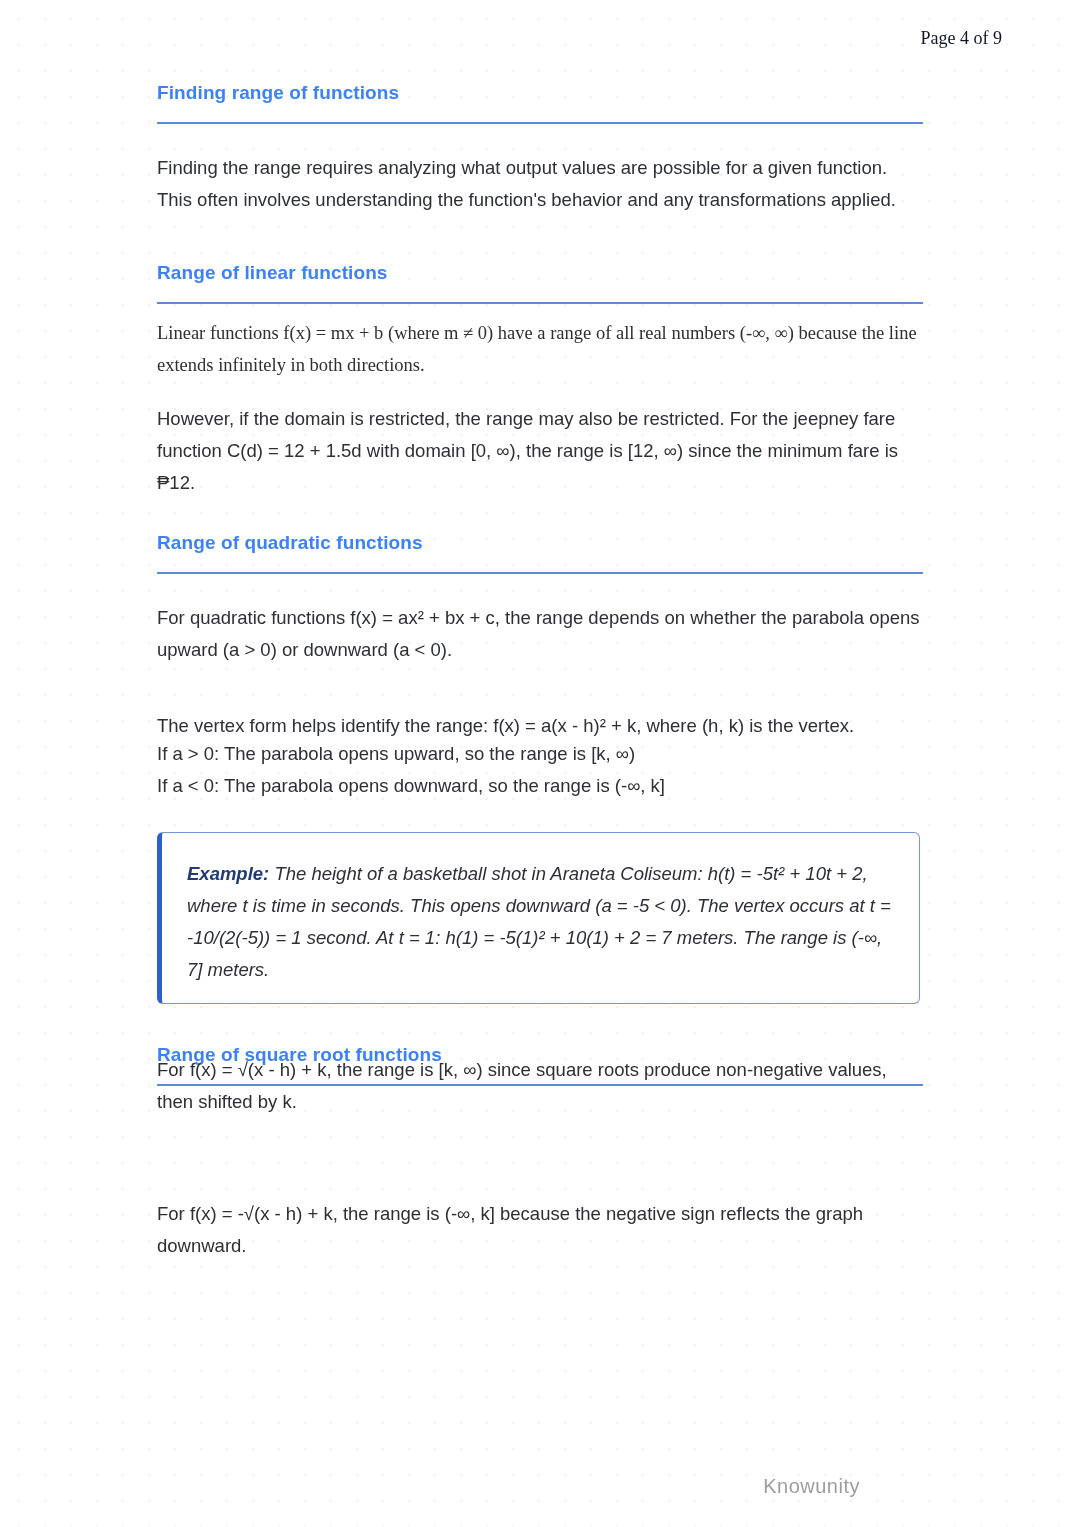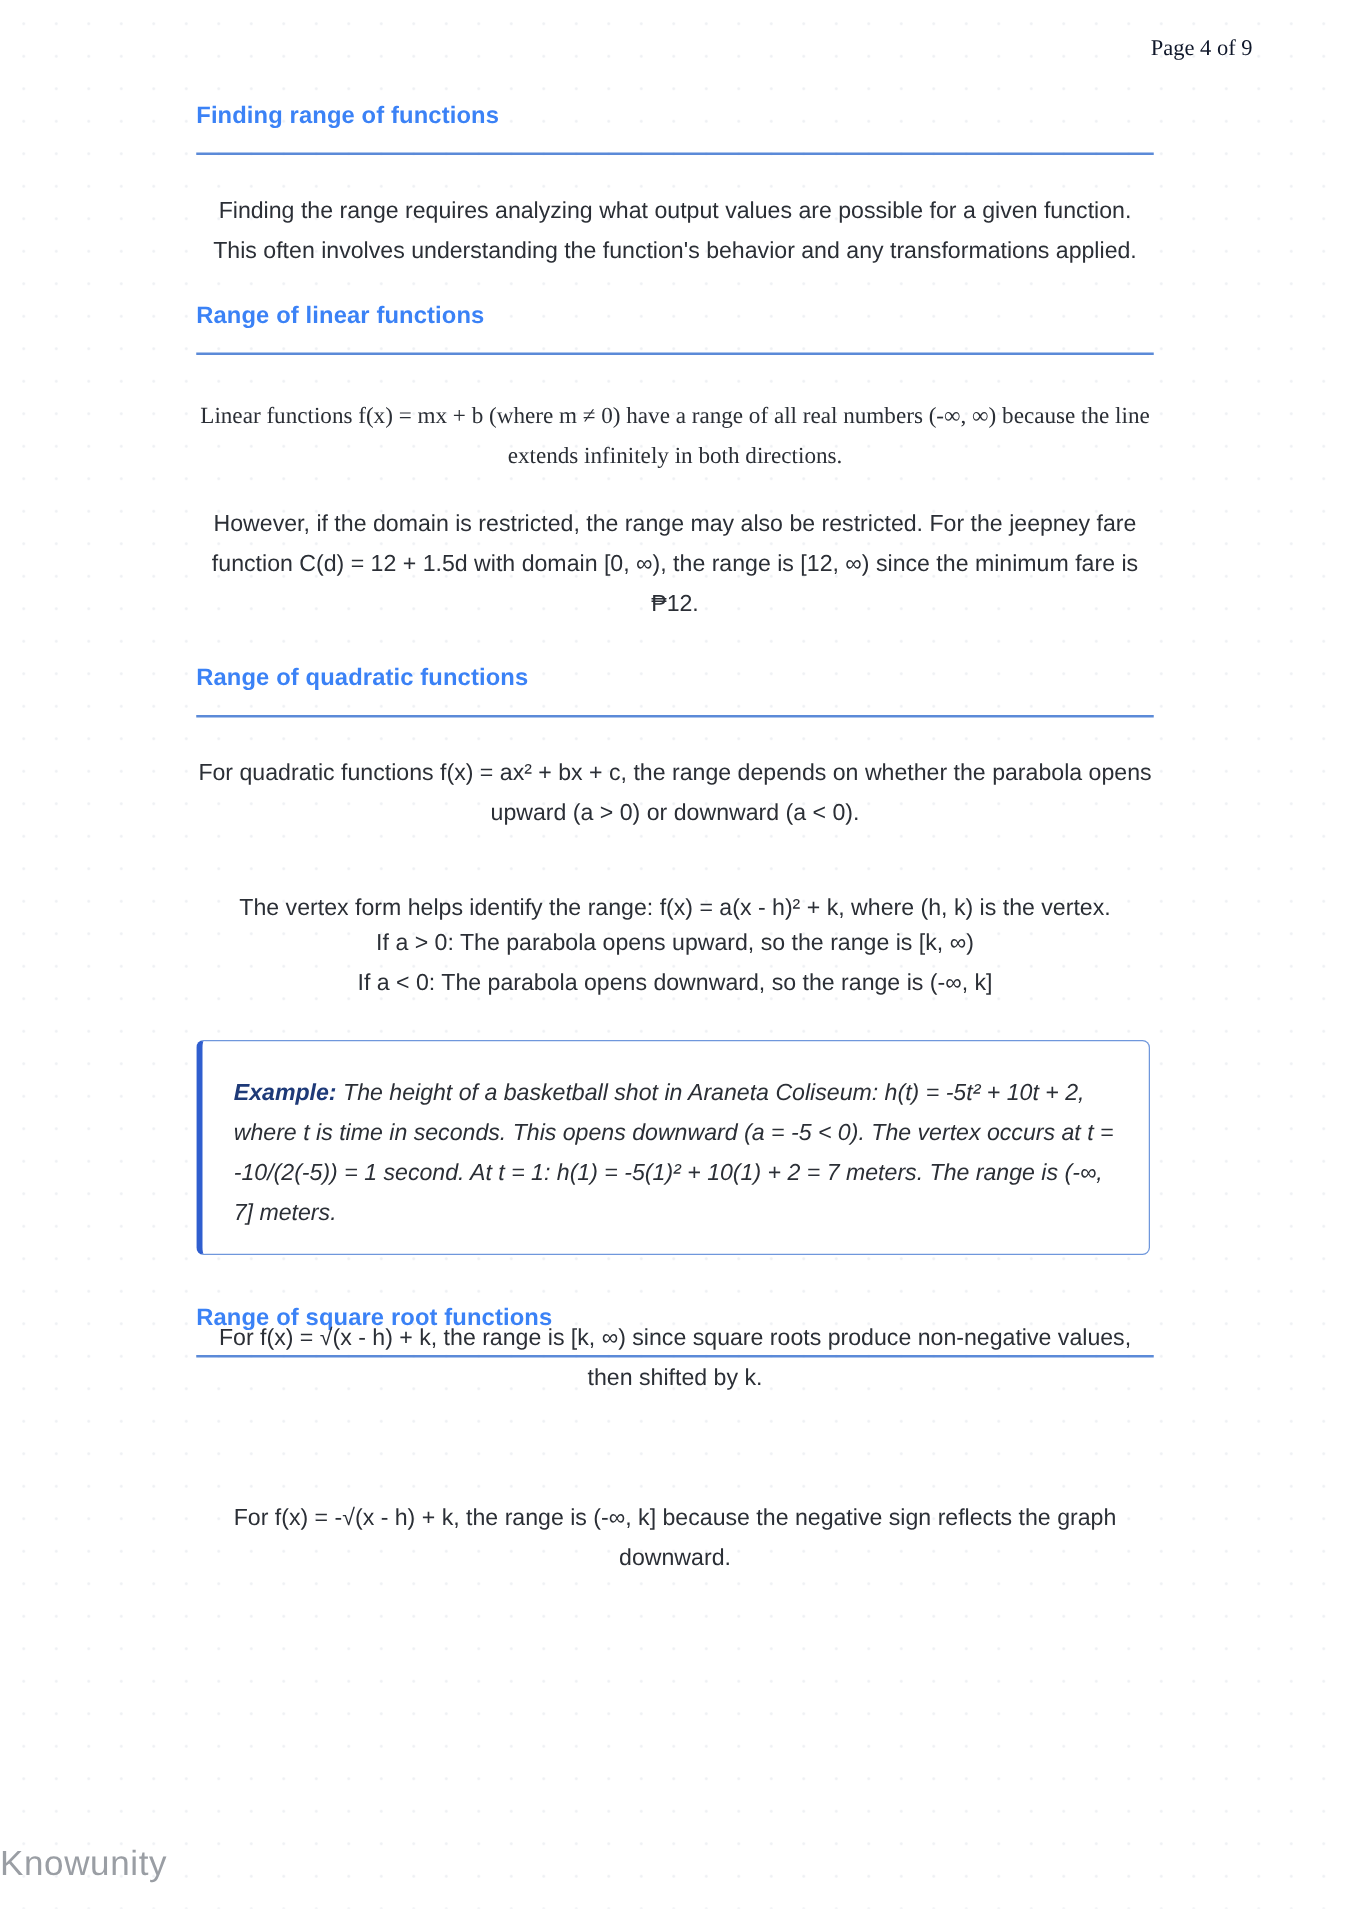--- a/index.html
+++ b/index.html
@@ -41,21 +41,20 @@
       letter-spacing: 0.1px;
     }
     .para {
       position: absolute;
       left: 0;
       width: 766px;
       font-size: 18.5px;
       line-height: 32px;
       color: #2b2f36;
       margin: 0;
-      text-align: center;
     }
     .example-box {
       position: absolute;
       left: 157px;
       top: 832px;
       width: 757px;
       height: 170px;
       border: 1.5px solid #6f97dc;
       border-left: 5px solid #2f5ecf;
       border-radius: 6px;
@@ -74,37 +73,37 @@
     }
     .example-label {
       font-weight: bold;
       color: #1e3a78;
     }
     .footer {
       position: absolute;
       left: 0;
       width: 860px;
       top: 1475px;
-      text-align: left;
-      font-size: 28px;
+      text-align: right;
+      font-size: 20px;
       color: #9a9ea4;
       letter-spacing: 0.5px;
     }
   </style>
 </head>
 <body>
 
 <div class="page-number">Page 4 of 9</div>
 
 <div class="content">
 
   <div class="section-heading" style="top:82px;">Finding range of functions</div>
   <p class="para" style="top:152px;">Finding the range requires analyzing what output values are possible for a given function. This often involves understanding the function's behavior and any transformations applied.</p>
 
-  <div class="section-heading" style="top:242px;">Range of linear functions</div>
+  <div class="section-heading" style="top:262px;">Range of linear functions</div>
   <p class="para" style="top:317px;font-family:Liberation Serif, serif;">Linear functions f(x) = mx + b (where m ≠ 0) have a range of all real numbers (-∞, ∞) because the line extends infinitely in both directions.</p>
   <p class="para" style="top:403px;">However, if the domain is restricted, the range may also be restricted. For the jeepney fare function C(d) = 12 + 1.5d with domain [0, ∞), the range is [12, ∞) since the minimum fare is ₱12.</p>
 
   <div class="section-heading" style="top:532px;">Range of quadratic functions</div>
   <p class="para" style="top:602px;">For quadratic functions f(x) = ax² + bx + c, the range depends on whether the parabola opens upward (a &gt; 0) or downward (a &lt; 0).</p>
   <p class="para" style="top:710px;">The vertex form helps identify the range: f(x) = a(x - h)² + k, where (h, k) is the vertex.</p>
   <p class="para" style="top:738px;">If a &gt; 0: The parabola opens upward, so the range is [k, ∞)</p>
   <p class="para" style="top:770px;">If a &lt; 0: The parabola opens downward, so the range is (-∞, k]</p>
 
   <div class="section-heading" style="top:1044px;">Range of square root functions</div>

